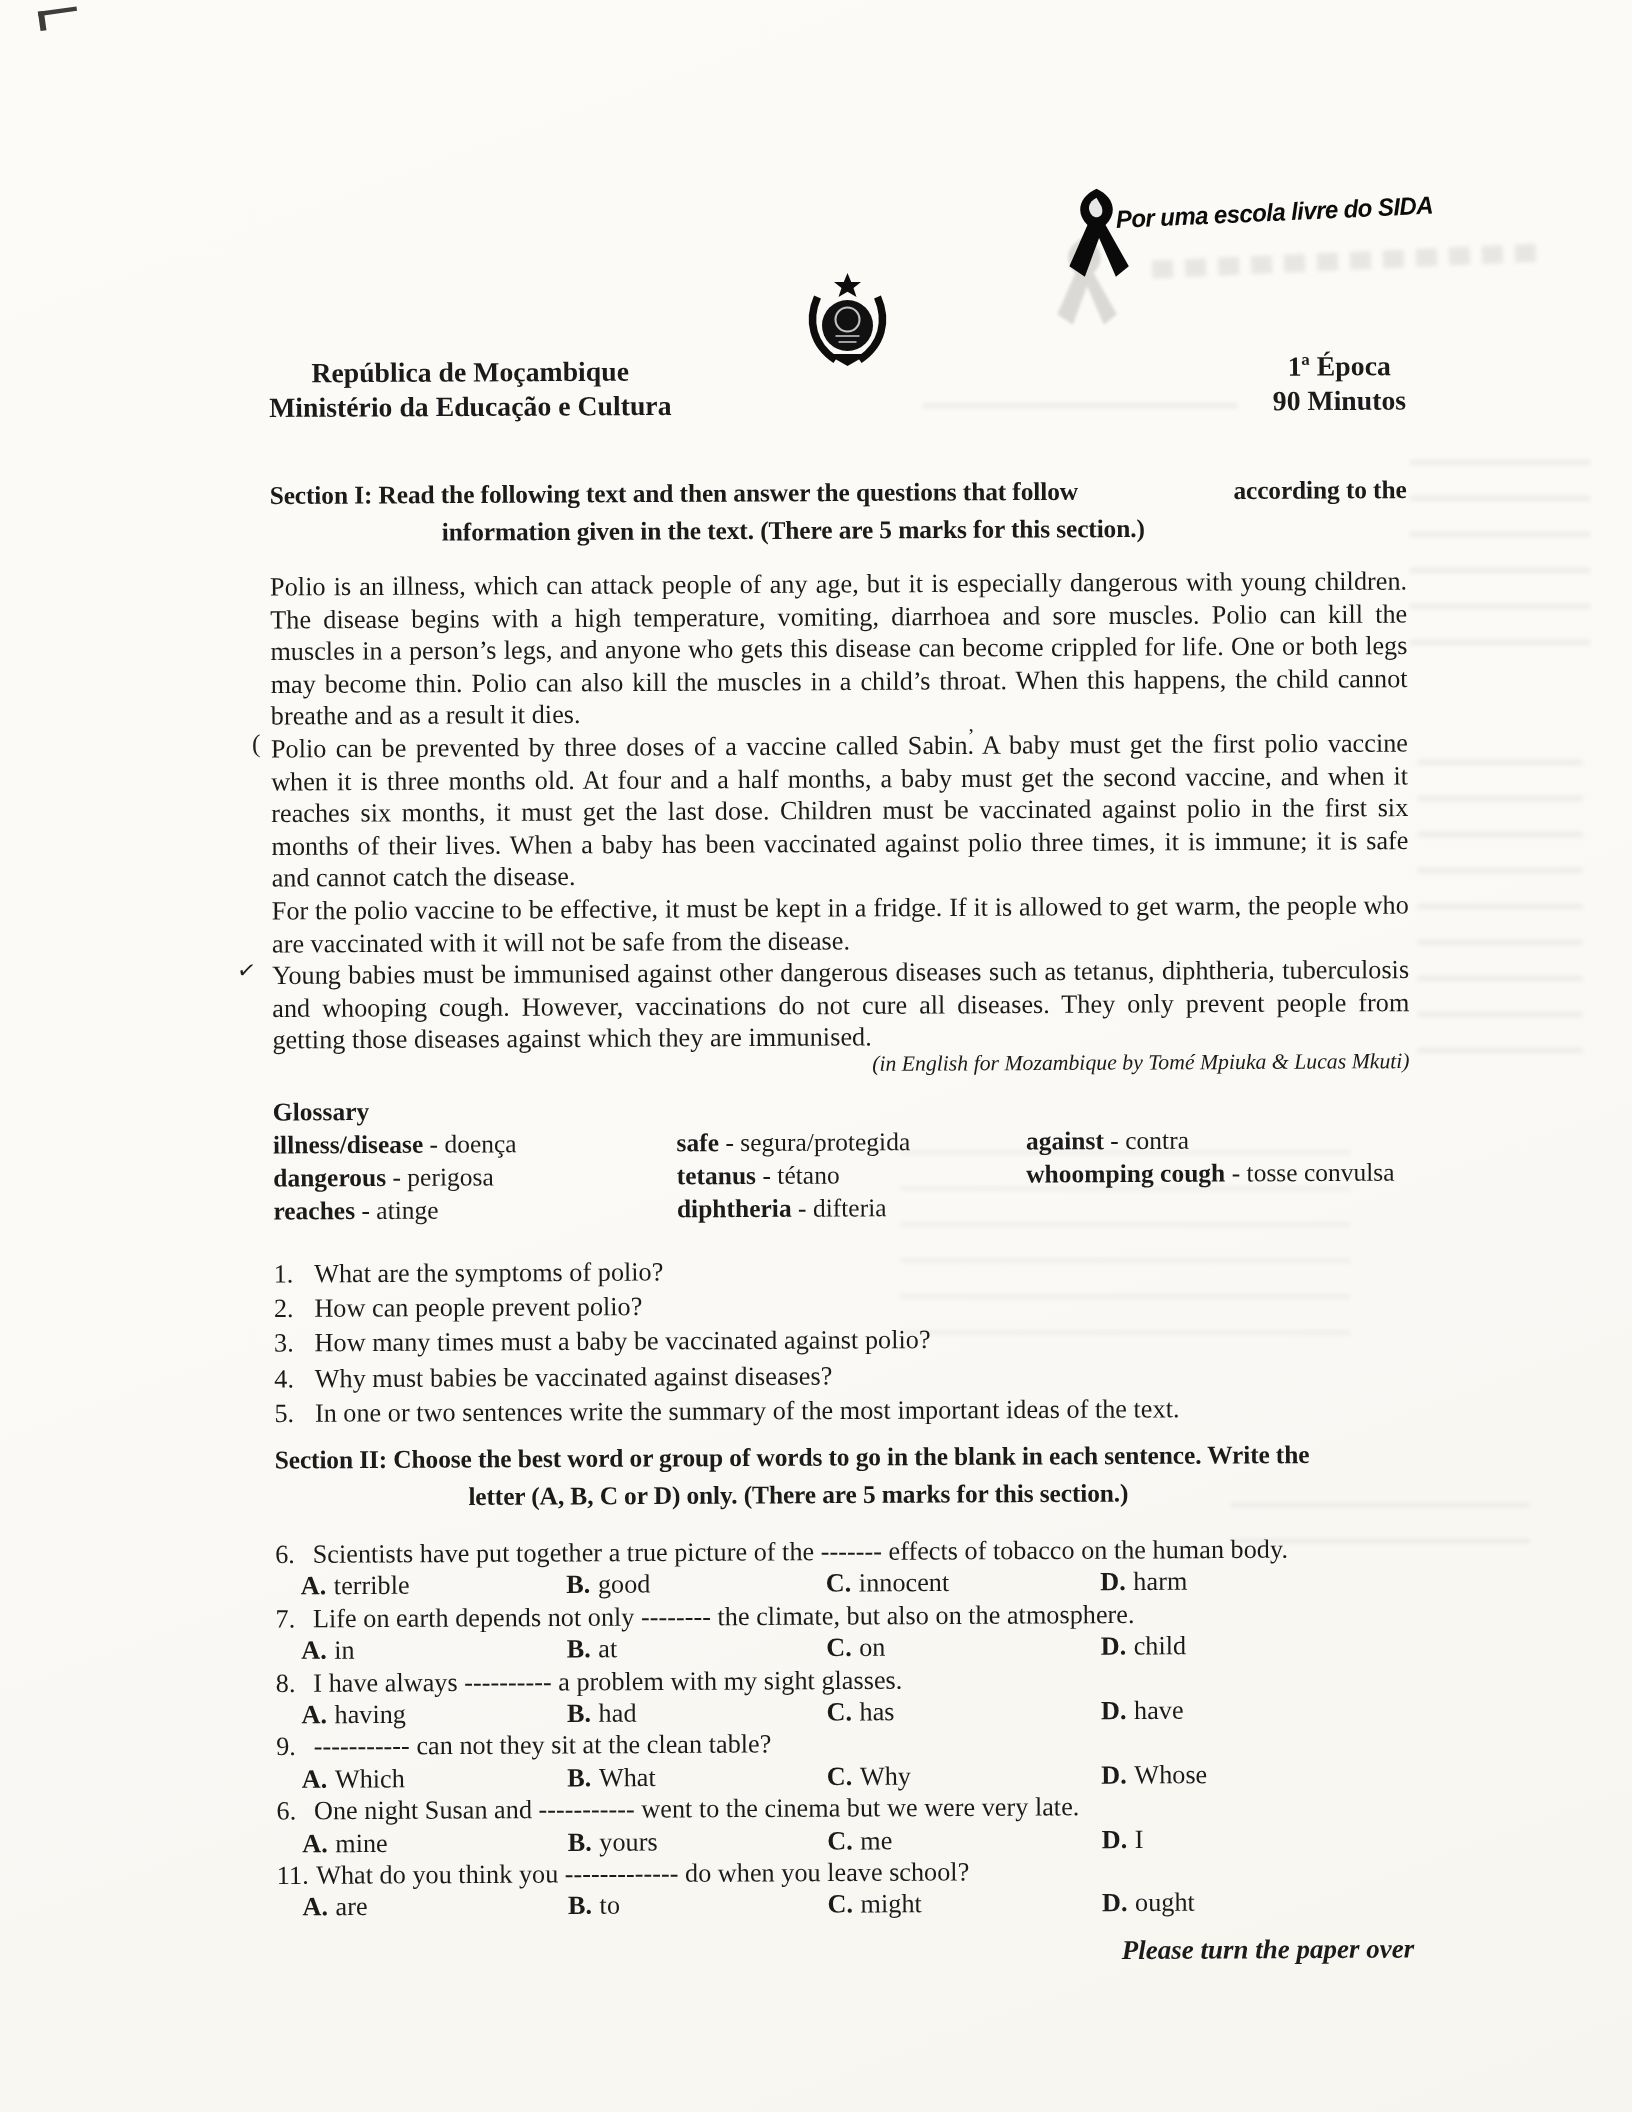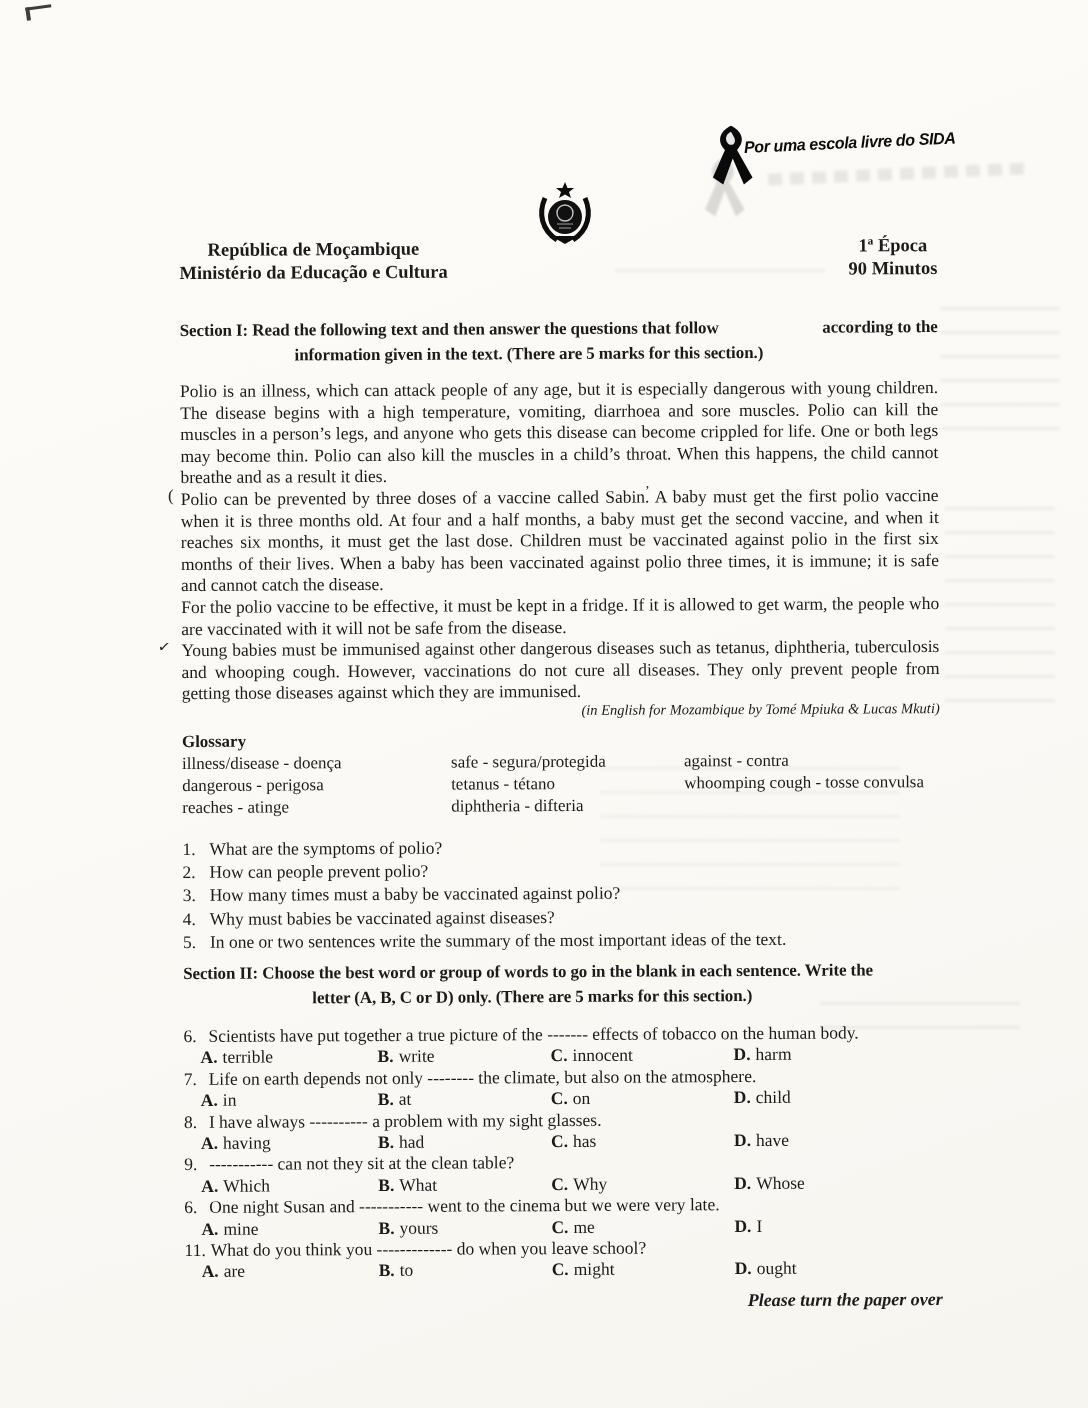--- a/index.html
+++ b/index.html
@@ -61,21 +61,21 @@
   
   .body-text{top:381px; font-size:17.5px; line-height:21.6px; text-align:justify;}
   .body-text p{margin:0;}
 
   .attribution{top:704px; text-align:right; font-style:italic; font-size:14.5px;}
 
   
   .glossary{top:731px; font-size:17px; line-height:22px;}
   .glossary-title{font-weight:bold;}
   .glossary-grid{display:grid; grid-template-columns:269px 233px auto;}
-  .g-term{font-weight:normal;}
+  .g-term{font-weight:bold;}
 
   
   .qlist{top:838px; font-size:17.5px; line-height:23.2px;}
   .qlist .qrow{display:flex;}
   .qlist .qnum{width:27px; flex:0 0 27px;}
 
   
   .q2list{top:1026px; font-size:17.5px; line-height:21.4px;}
   .q2 .qline{white-space:nowrap;}
   .q2 .qnum{display:inline-block; min-width:20px; margin-right:5px;}
@@ -229,21 +229,21 @@
     </div>
 
     <div class="abs q2list">
 
       <div class="q2">
         <div class="qline">
           <span class="qnum">6.</span><span>Scientists have put together a true picture of the ------- effects of tobacco on the human body.</span>
         </div>
         <div class="opts">
           <span class="opt"><b>A.</b><span class="otext">terrible</span></span>
-          <span class="opt"><b>B.</b><span class="otext">write</span></span>
+          <span class="opt"><b>B.</b><span class="otext">good</span></span>
           <span class="opt"><b>C.</b><span class="otext">innocent</span></span>
           <span class="opt"><b>D.</b><span class="otext">harm</span></span>
         </div>
       </div>
 
       <div class="q2">
         <div class="qline">
           <span class="qnum">7.</span><span>Life on earth depends not only -------- the climate, but also on the atmosphere.</span>
         </div>
         <div class="opts">

